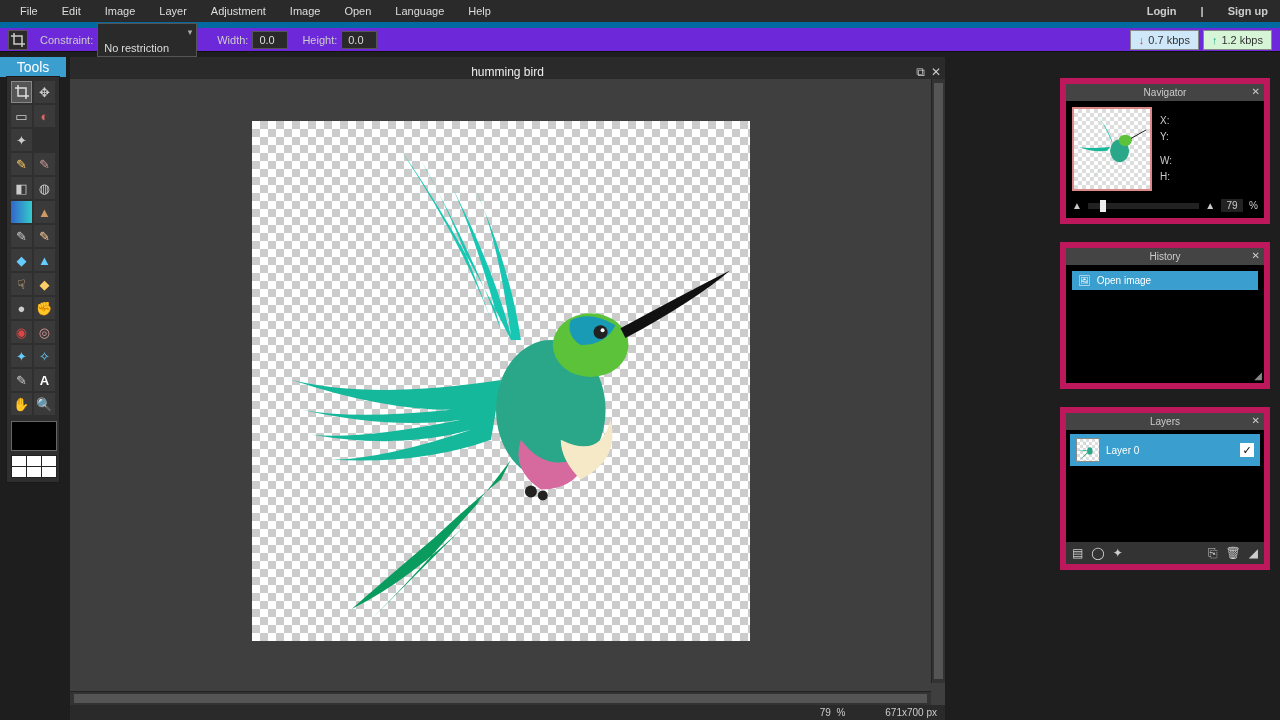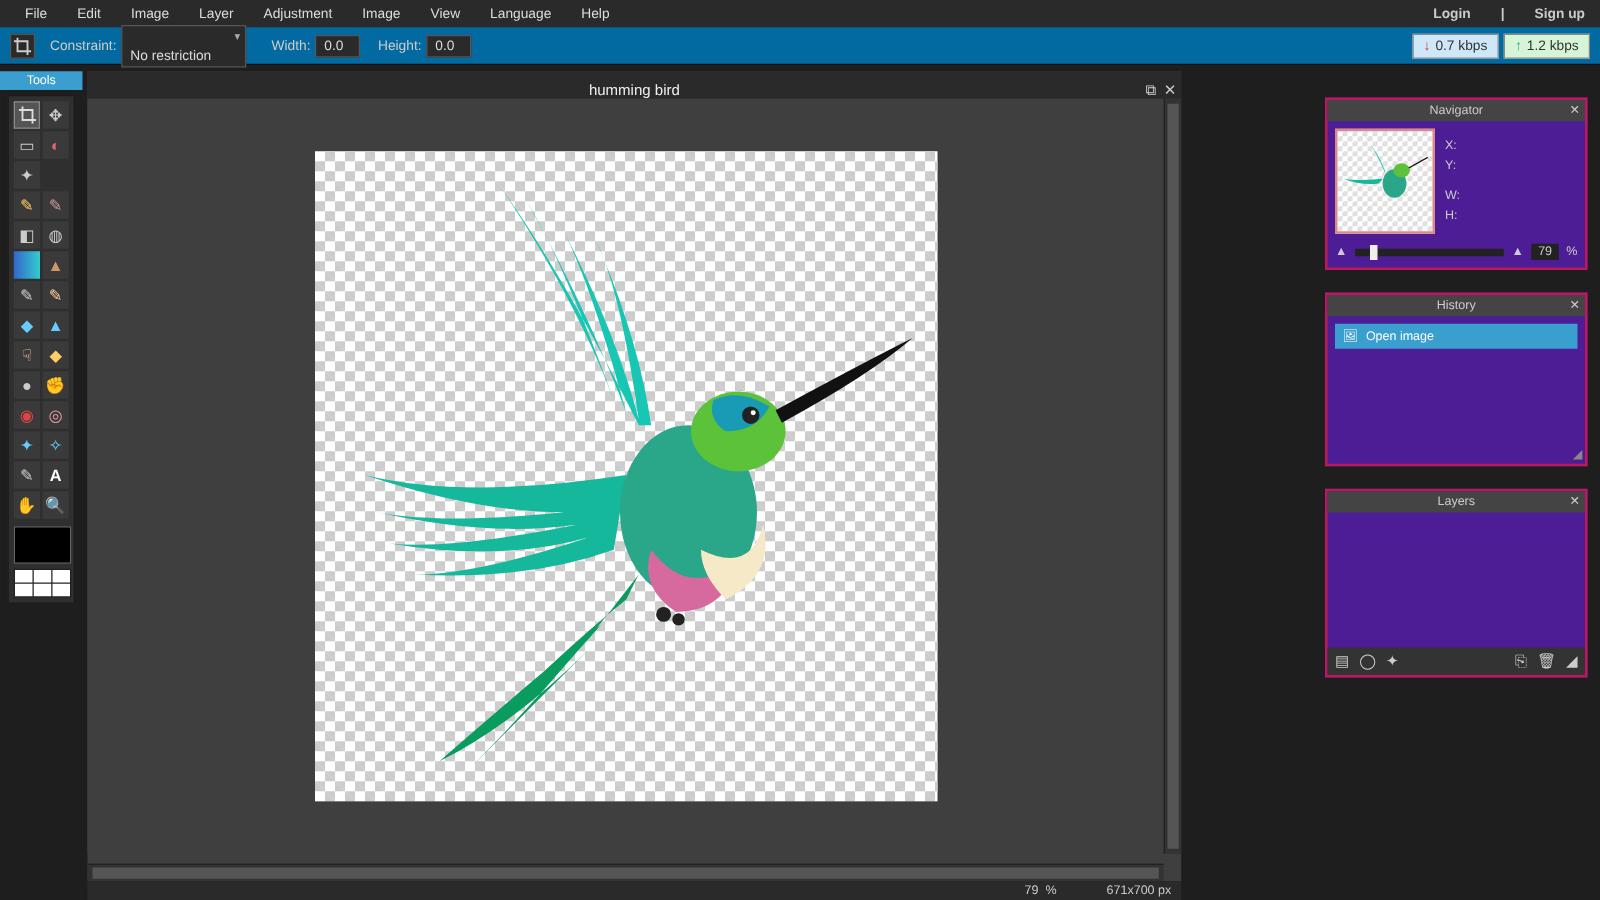--- a/index.html
+++ b/index.html
@@ -6,34 +6,34 @@
 body { width: 1280px; height: 720px; background: #1e1e1e; color: #ccc; overflow: hidden; position: relative; }
 
 
 .menubar { height: 22px; background: #2a2a2a; display: flex; align-items: center; padding: 0 8px; font-size: 11px; justify-content: space-between; }
 .menubar-left { display: flex; gap: 0; }
 .menu-item { padding: 4px 12px; cursor: pointer; color: #ddd; }
 .menubar-right { display: flex; gap: 16px; font-weight: bold; font-size: 11px; }
 .menubar-right span { padding: 0 4px; cursor: pointer; }
 
 
-.optionsbar { height: 30px; background: #0369a1; display: flex; align-items: center; padding: 0 8px; font-size: 11px; border-top: 1px solid #0369a1; border-bottom: 1px solid #111; color: #ddd; position: relative; }
+.optionsbar { height: 30px; background: #6d28d9; display: flex; align-items: center; padding: 0 8px; font-size: 11px; border-top: 6px solid #0369a1; border-bottom: 1px solid #111; color: #ddd; position: relative; }
 .opt-icon { width: 20px; height: 20px; background: #2a2a2a; border: 1px solid #555; margin-right: 12px; display: flex; align-items: center; justify-content: center; }
 .opt-label { margin-right: 4px; color: #ccc; }
 .opt-dropdown { background: #2a2a2a; border: 1px solid #555; padding: 18px 20px 2px 6px; margin-right: 20px; position: relative; cursor: pointer; min-width: 100px; }
 .opt-dropdown::after { content: "▾"; position: absolute; right: 4px; color: #aaa; font-size: 9px; top: 3px; }
 .opt-input { background: #2a2a2a; border: 1px solid #555; padding: 2px 6px; width: 36px; color: #ddd; margin-right: 14px; }
 .net-indicators { position: absolute; right: 8px; display: flex; gap: 4px; }
 .net-box { background: #cfe8f9; border: 1px solid #888; padding: 3px 8px; font-size: 11px; color: #333; display: flex; align-items: center; gap: 4px; }
 .net-box.up { background: #d6f5d6; }
 .arrow-down { color: #d33; font-weight: bold; }
 .arrow-up { color: #2a8; font-weight: bold; }
 
 
-.tools-title { position: absolute; left: 0; top: 57px; width: 66px; background: #3a9ecf; color: #fff; font-size: 10px; text-align: center; padding: 2px 0; }
+.tools-title { position: absolute; left: 0; top: 57px; width: 66px; background: #3a9ecf; color: #fff; font-size: 14px; text-align: center; padding: 2px 0; }
 .tools { position: absolute; left: 6px; top: 76px; width: 54px; background: #2f2f2f; border: 1px solid #1a1a1a; padding: 4px; }
 .tool-row { display: flex; gap: 2px; margin-bottom: 2px; }
 .tool-btn { width: 22px; height: 22px; background: #3a3a3a; display: flex; align-items: center; justify-content: center; cursor: pointer; font-size: 13px; color: #ccc; }
 .tool-btn.active { background: #555; border: 1px solid #888; }
 .tool-color { width: 46px; height: 30px; background: #000; border: 1px solid #666; margin-top: 6px; }
 .tool-swatches { width: 46px; margin-top: 4px; display: grid; grid-template-columns: repeat(3,1fr); grid-template-rows: repeat(2,1fr); gap: 1px; background: #222; padding: 1px; }
 .tool-swatches div { background: #fff; height: 10px; }
 
 
 .canvas-wrap { position: absolute; left: 70px; top: 57px; width: 875px; height: 648px; background: #3f3f3f; }
@@ -50,21 +50,21 @@
 .checker { width: 498px; height: 520px; background-color: #fff;
   background-image: linear-gradient(45deg,#ccc 25%,transparent 25%,transparent 75%,#ccc 75%),
                     linear-gradient(45deg,#ccc 25%,transparent 25%,transparent 75%,#ccc 75%);
   background-size: 16px 16px; background-position: 0 0, 8px 8px; position: relative; }
 
 
 .statusbar { position: absolute; left: 70px; bottom: 0; width: 875px; height: 15px; background: #2a2a2a; font-size: 10px; color: #ccc; display: flex; align-items: center; padding: 0 8px; gap: 40px; justify-content: flex-end; }
 
 
 .rightcol { position: absolute; right: 10px; top: 78px; width: 210px; display: flex; flex-direction: column; gap: 18px; }
-.panel { background: #4c1d95; border: 2px solid #be185d; }
+.panel { background: #000000; border: 6px solid #be185d; }
 .panel-header { background: #444; font-size: 10px; color: #ccc; text-align: center; padding: 3px 0; position: relative; }
 .panel-close { position: absolute; right: 4px; top: 2px; font-size: 10px; cursor: pointer; color: #ccc; }
 .panel-body { padding: 6px; }
 .nav-row { display: flex; gap: 8px; }
 .nav-thumb { width: 80px; height: 84px; background: #fff; border: 2px solid #d88; position: relative;
   background-image: linear-gradient(45deg,#ddd 25%,transparent 25%,transparent 75%,#ddd 75%),
                     linear-gradient(45deg,#ddd 25%,transparent 25%,transparent 75%,#ddd 75%);
   background-size: 8px 8px; background-position: 0 0, 4px 4px; }
 .nav-info { font-size: 10px; color: #ccc; line-height: 16px; padding-top: 6px; }
 .nav-slider-row { display: flex; align-items: center; gap: 6px; margin-top: 8px; font-size: 10px; }
@@ -94,21 +94,21 @@
 <body>
 
 <div class="menubar">
   <div class="menubar-left">
     <div class="menu-item">File</div>
     <div class="menu-item">Edit</div>
     <div class="menu-item">Image</div>
     <div class="menu-item">Layer</div>
     <div class="menu-item">Adjustment</div>
     <div class="menu-item">Image</div>
-    <div class="menu-item">View</div>
+    <div class="menu-item">Open</div>
     <div class="menu-item">Language</div>
     <div class="menu-item">Help</div>
   </div>
   <div class="menubar-right">
     <span>Login</span>
     <span>|</span>
     <span>Sign up</span>
   </div>
 </div>
 
@@ -300,20 +300,32 @@
         <span>🖼</span>
         <span>Open image</span>
       </div>
       <div class="history-resize">◢</div>
     </div>
   </div>
 
   <div class="panel">
     <div class="panel-header"><span>Layers</span><span class="panel-close">✕</span></div>
     <div class="layers-body">
+      <div class="layer-item">
+        <div class="layer-thumb">
+          <svg viewBox="0 0 24 24" style="position:absolute;inset:0">
+            <path d="M12 15 Q7 20 3 23 Q8 18 11 15 Z" fill="#0a9b5e"></path>
+            <path d="M11 12 Q4 13 1 12 Q6 14 10 13 Z" fill="#15b89a"></path>
+            <path d="M12 10 Q9 3 6 1 Q10 5 12 10 Z" fill="#17c7b3"></path>
+            <ellipse cx="14" cy="13" rx="3" ry="4" fill="#2aa788"></ellipse>
+          </svg>
+        </div>
+        <span>Layer 0</span>
+        <div class="layer-check">✓</div>
+      </div>
       <div class="layers-footer">
         <span>▤</span>
         <span>◯</span>
         <span>✦</span>
         <div class="spacer"></div>
         <span>⎘</span>
         <span>🗑</span>
         <span>◢</span>
       </div>
     </div>

